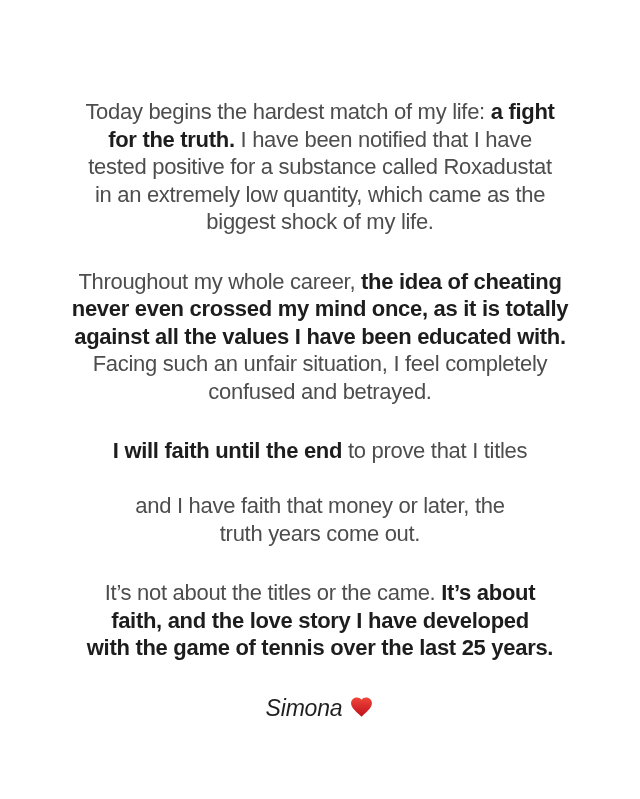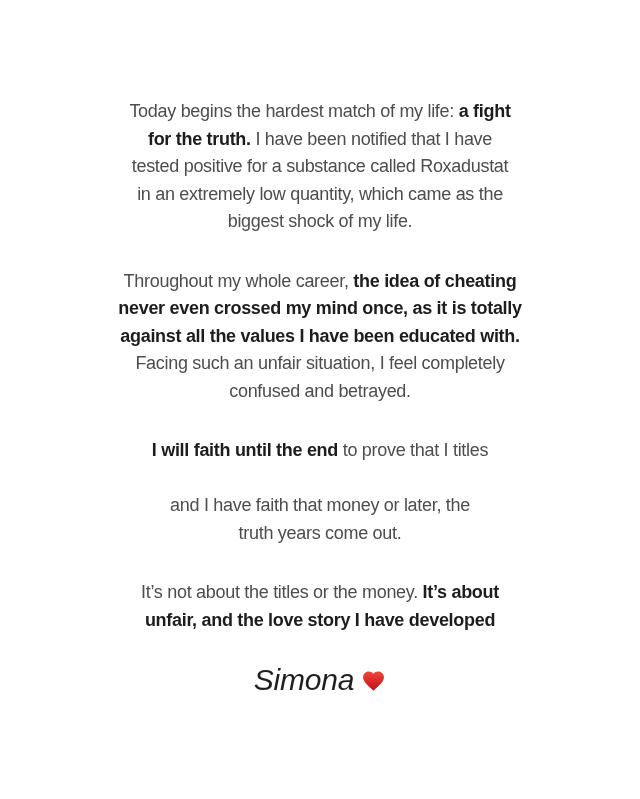--- a/index.html
+++ b/index.html
@@ -16,36 +16,36 @@
     box-sizing: border-box;
     padding-top: 98px;
   }
   .statement {
     width: 560px;
     margin: 0 auto;
     text-align: center;
   }
   .para {
     margin: 0 0 32px 0;
-    font-size: 18px;
+    font-size: 22px;
     line-height: 27.5px;
     letter-spacing: -0.3px;
     color: #4d4d4d;
   }
   .para .reg {
     font-weight: 400;
     color: #4d4d4d;
   }
   .para .bold {
     font-weight: 700;
     color: #1d1d1d;
   }
   .signature {
     margin-top: 16px;
-    font-size: 30px;
+    font-size: 23px;
     line-height: 28px;
     color: #1f1f1f;
   }
   .sig-name {
     font-style: italic;
     letter-spacing: -0.2px;
   }
   .heart {
     display: inline-block;
     margin-left: 7px;
@@ -57,21 +57,21 @@
 </style>
 </head>
 <body>
 
 <div class="page">
   <div class="statement">
 
   <p class="para"><span class="reg">Today begins the hardest match of my life: </span><span class="bold">a fight</span><br><span class="bold">for the truth. </span><span class="reg">I have been notified that I have</span><br><span class="reg">tested positive for a substance called Roxadustat</span><br><span class="reg">in an extremely low quantity, which came as the</span><br><span class="reg">biggest shock of my life.</span></p>
       <p class="para"><span class="reg">Throughout my whole career, </span><span class="bold">the idea of cheating</span><br><span class="bold">never even crossed my mind once, as it is totally</span><br><span class="bold">against all the values I have been educated with.</span><br><span class="reg">Facing such an unfair situation, I feel completely</span><br><span class="reg">confused and betrayed.</span></p>
       <p class="para"><span class="bold">I will faith until the end</span><span class="reg"> to prove that I titles</span><br><br><span class="reg">and I have faith that money or later, the</span><br><span class="reg">truth years come out.</span></p>
-      <p class="para"><span class="reg">It’s not about the titles or the money. </span><span class="bold">It’s about</span><br><span class="bold">unfair, and the love story I have developed</span><br></p>
+      <p class="para"><span class="reg">It’s not about the titles or the came. </span><span class="bold">It’s about</span><br><span class="bold">faith, and the love story I have developed</span><br><span class="bold">with the game of tennis over the last 25 years.</span></p>
     </div>
   <div class="statement">
     <div class="signature">
       <span class="sig-name">Simona</span><span class="heart">
         <svg width="25" height="23" viewBox="0 0 24 22" aria-hidden="true">
           <defs>
             <linearGradient id="heartGrad" x1="0" y1="0" x2="0" y2="1">
               <stop offset="0" stop-color="#f0453a"></stop>
               <stop offset="1" stop-color="#c0101b"></stop>
             </linearGradient>

